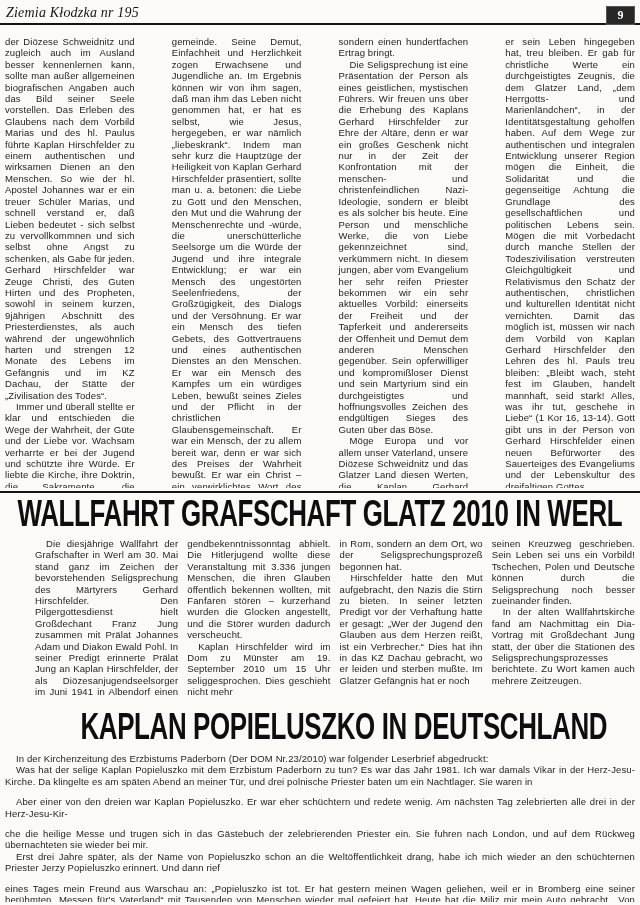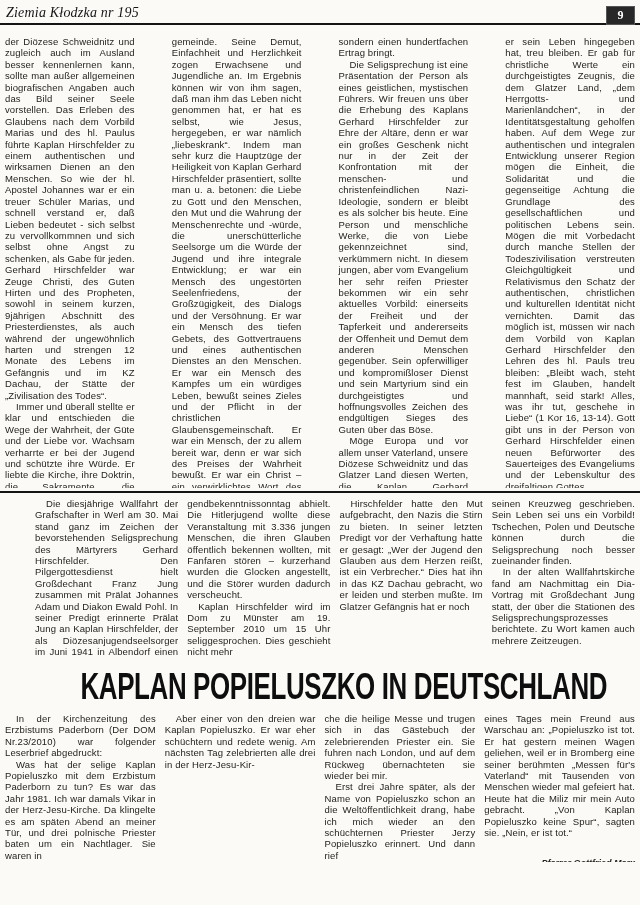--- a/index.html
+++ b/index.html
@@ -21,21 +21,21 @@
     display:flex;align-items:center;justify-content:center;margin-top:1px;
     box-shadow:0 0 0 1px #555 inset;
   }
   .rule{border:none;border-top:2.5px solid var(--rule);}
   .rule-section{border-top:2px solid var(--rule);margin-top:3px;}
   
   .cols{display:flex;gap:9px;padding:0 5px;overflow:hidden;}
   .col{flex:1 1 0;min-width:0;}
   .article-top{margin-top:11px;height:452px;gap:37px;}
   .article-mid{margin-top:5px;height:160px;padding-left:35px;}
-  .article-bot{margin-top:6px;height:149px;}
+  .article-bot{margin-top:6px;height:149px;flex-direction:column;}
   .para{
     font-size:9.5px;line-height:11.4px;text-align:justify;
     letter-spacing:.12px;color:var(--ink);
   }
   .para.indent{text-indent:11px;}
   .signature{
     font-size:9px;font-style:italic;text-align:right;margin-top:7px;
     font-family:"Liberation Sans",sans-serif;color:#262523;font-weight:bold;
   }
   .signature.tight{margin-top:20px;}
@@ -79,30 +79,34 @@
     <div class="col">
       <div>
           <p class="para">er sein Leben hingegeben hat, treu bleiben. Er gab für christliche Werte ein durchgeistigtes Zeugnis, die dem Glatzer Land, „dem Herrgotts- und Marienländchen“, in der Identitätsgestaltung geholfen haben. Auf dem Wege zur authentischen und integralen Entwicklung unserer Region mögen die Einheit, die Solidarität und die gegenseitige Achtung die Grundlage des gesellschaftlichen und politischen Lebens sein. Mögen die mit Vorbedacht durch manche Stellen der Todeszivilisation verstreuten Gleichgültigkeit und Relativismus den Schatz der authentischen, christlichen und kulturellen Identität nicht vernichten. Damit das möglich ist, müssen wir nach dem Vorbild von Kaplan Gerhard Hirschfelder den Lehren des hl. Pauls treu bleiben: „Bleibt wach, steht fest im Glauben, handelt mannhaft, seid stark! Alles, was ihr tut, geschehe in Liebe“ (1 Kor 16, 13-14). Gott gibt uns in der Person von Gerhard Hirschfelder einen neuen Befürworter des Sauerteiges des Evangeliums und der Lebenskultur des dreifaltigen Gottes.</p>
         </div>
       <div class="signature">Übersetzung: Irena Rogowska</div>
     </div>
   </section>
 
   <hr class="rule rule-section">
 
+  <h1 class="headline">
+    <span class="squeeze">WALLFAHRT GRAFSCHAFT GLATZ 2010 IN WERL</span>
+  </h1>
 
   <section class="cols article-mid">
     <div class="col">
         <p class="para indent">Die diesjährige Wallfahrt der Grafschafter in Werl am 30. Mai stand ganz im Zeichen der bevorstehenden Seligsprechung des Märtyrers Gerhard Hirschfelder. Den Pilgergottesdienst hielt Großdechant Franz Jung zusammen mit Prälat Johannes Adam und Diakon Ewald Pohl. In seiner Predigt erinnerte Prälat Jung an Kaplan Hirschfelder, der als Diözesanjugendseelsorger im Juni 1941 in Albendorf einen Ju-</p>
       </div>
     <div class="col">
         <p class="para">gendbekenntnissonntag abhielt. Die Hitlerjugend wollte diese Veranstaltung mit 3.336 jungen Menschen, die ihren Glauben öffentlich bekennen wollten, mit Fanfaren stören – kurzerhand wurden die Glocken angestellt, und die Störer wurden dadurch verscheucht.</p>
         <p class="para indent">Kaplan Hirschfelder wird im Dom zu Münster am 19. September 2010 um 15 Uhr seliggesprochen. Dies geschieht nicht mehr</p>
       </div>
     <div class="col">
+        <p class="para">in Rom, sondern an dem Ort, wo der Seligsprechungsprozeß begonnen hat.</p>
         <p class="para indent">Hirschfelder hatte den Mut aufgebracht, den Nazis die Stirn zu bieten. In seiner letzten Predigt vor der Verhaftung hatte er gesagt: „Wer der Jugend den Glauben aus dem Herzen reißt, ist ein Verbrecher.“ Dies hat ihn in das KZ Dachau gebracht, wo er leiden und sterben mußte. Im Glatzer Gefängnis hat er noch</p>
       </div>
     <div class="col">
       <div>
           <p class="para">seinen Kreuzweg geschrieben. Sein Leben sei uns ein Vorbild! Tschechen, Polen und Deutsche können durch die Seligsprechung noch besser zueinander finden.</p>
           <p class="para indent">In der alten Wallfahrtskirche fand am Nachmittag ein Dia-Vortrag mit Großdechant Jung statt, der über die Stationen des Seligsprechungsprozesses berichtete. Zu Wort kamen auch mehrere Zeitzeugen.</p>
         </div>
       <div class="signature tight">E.K./J.R.</div>
     </div>
   </section>

